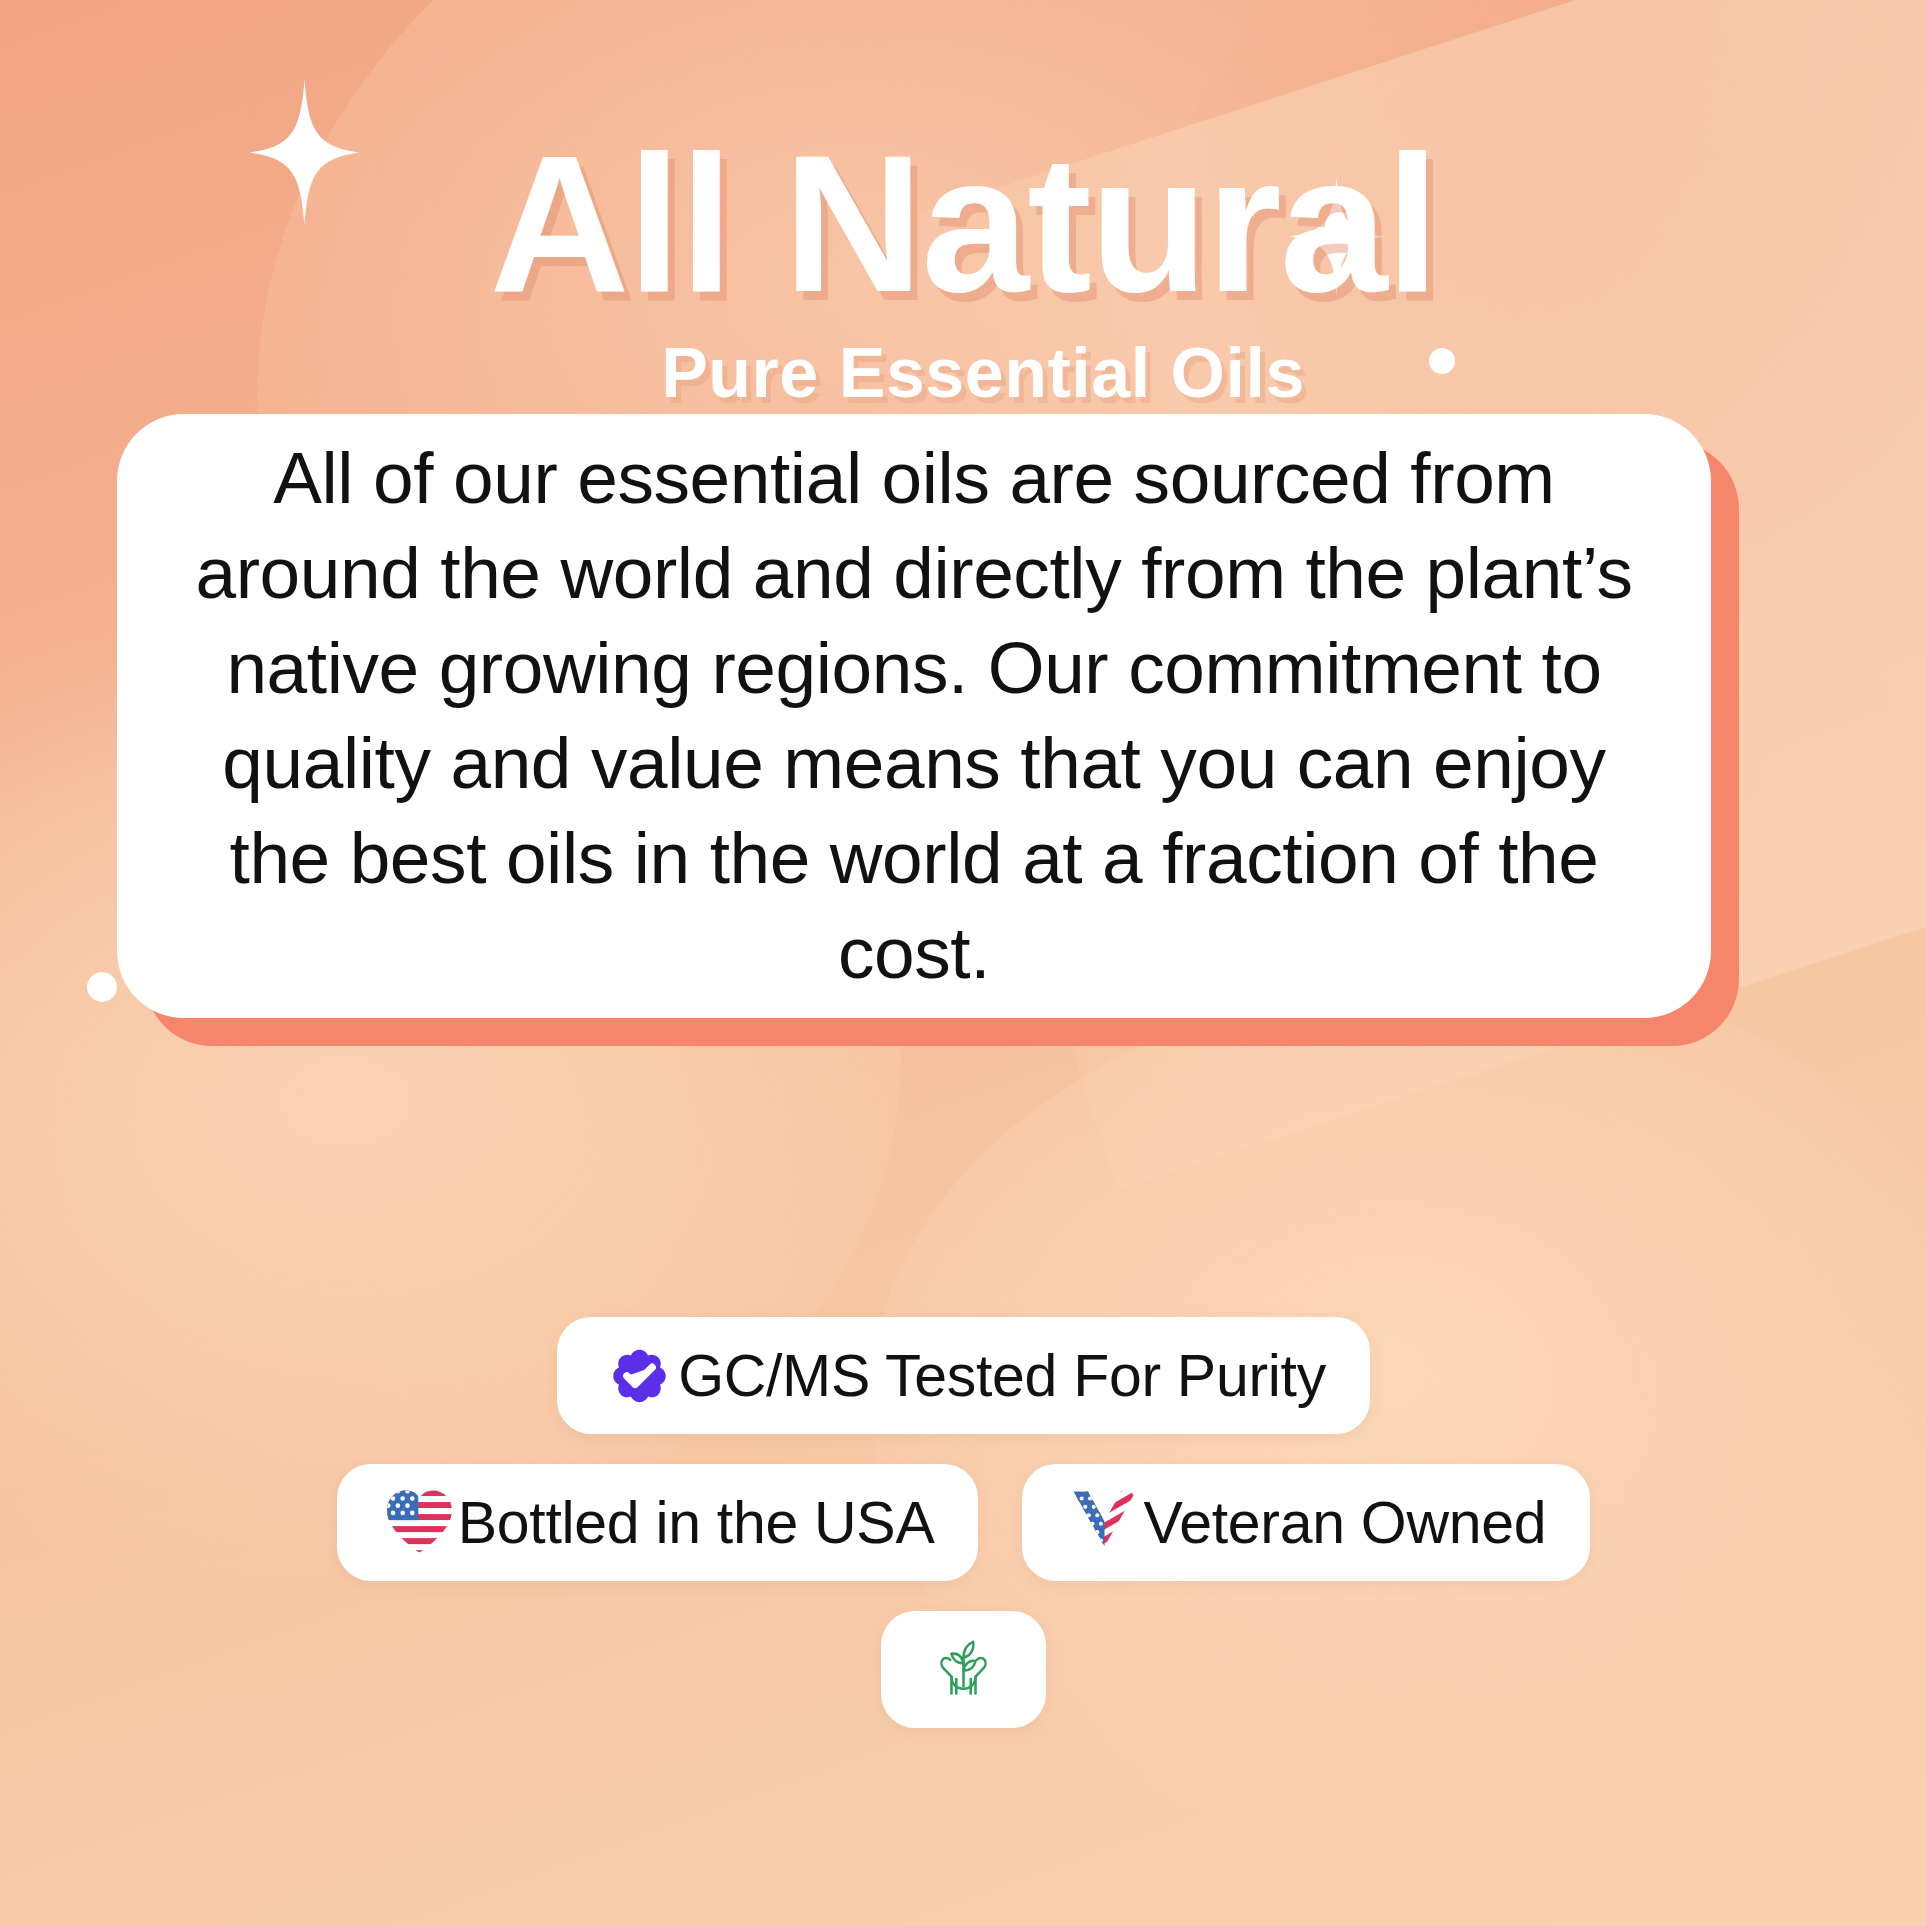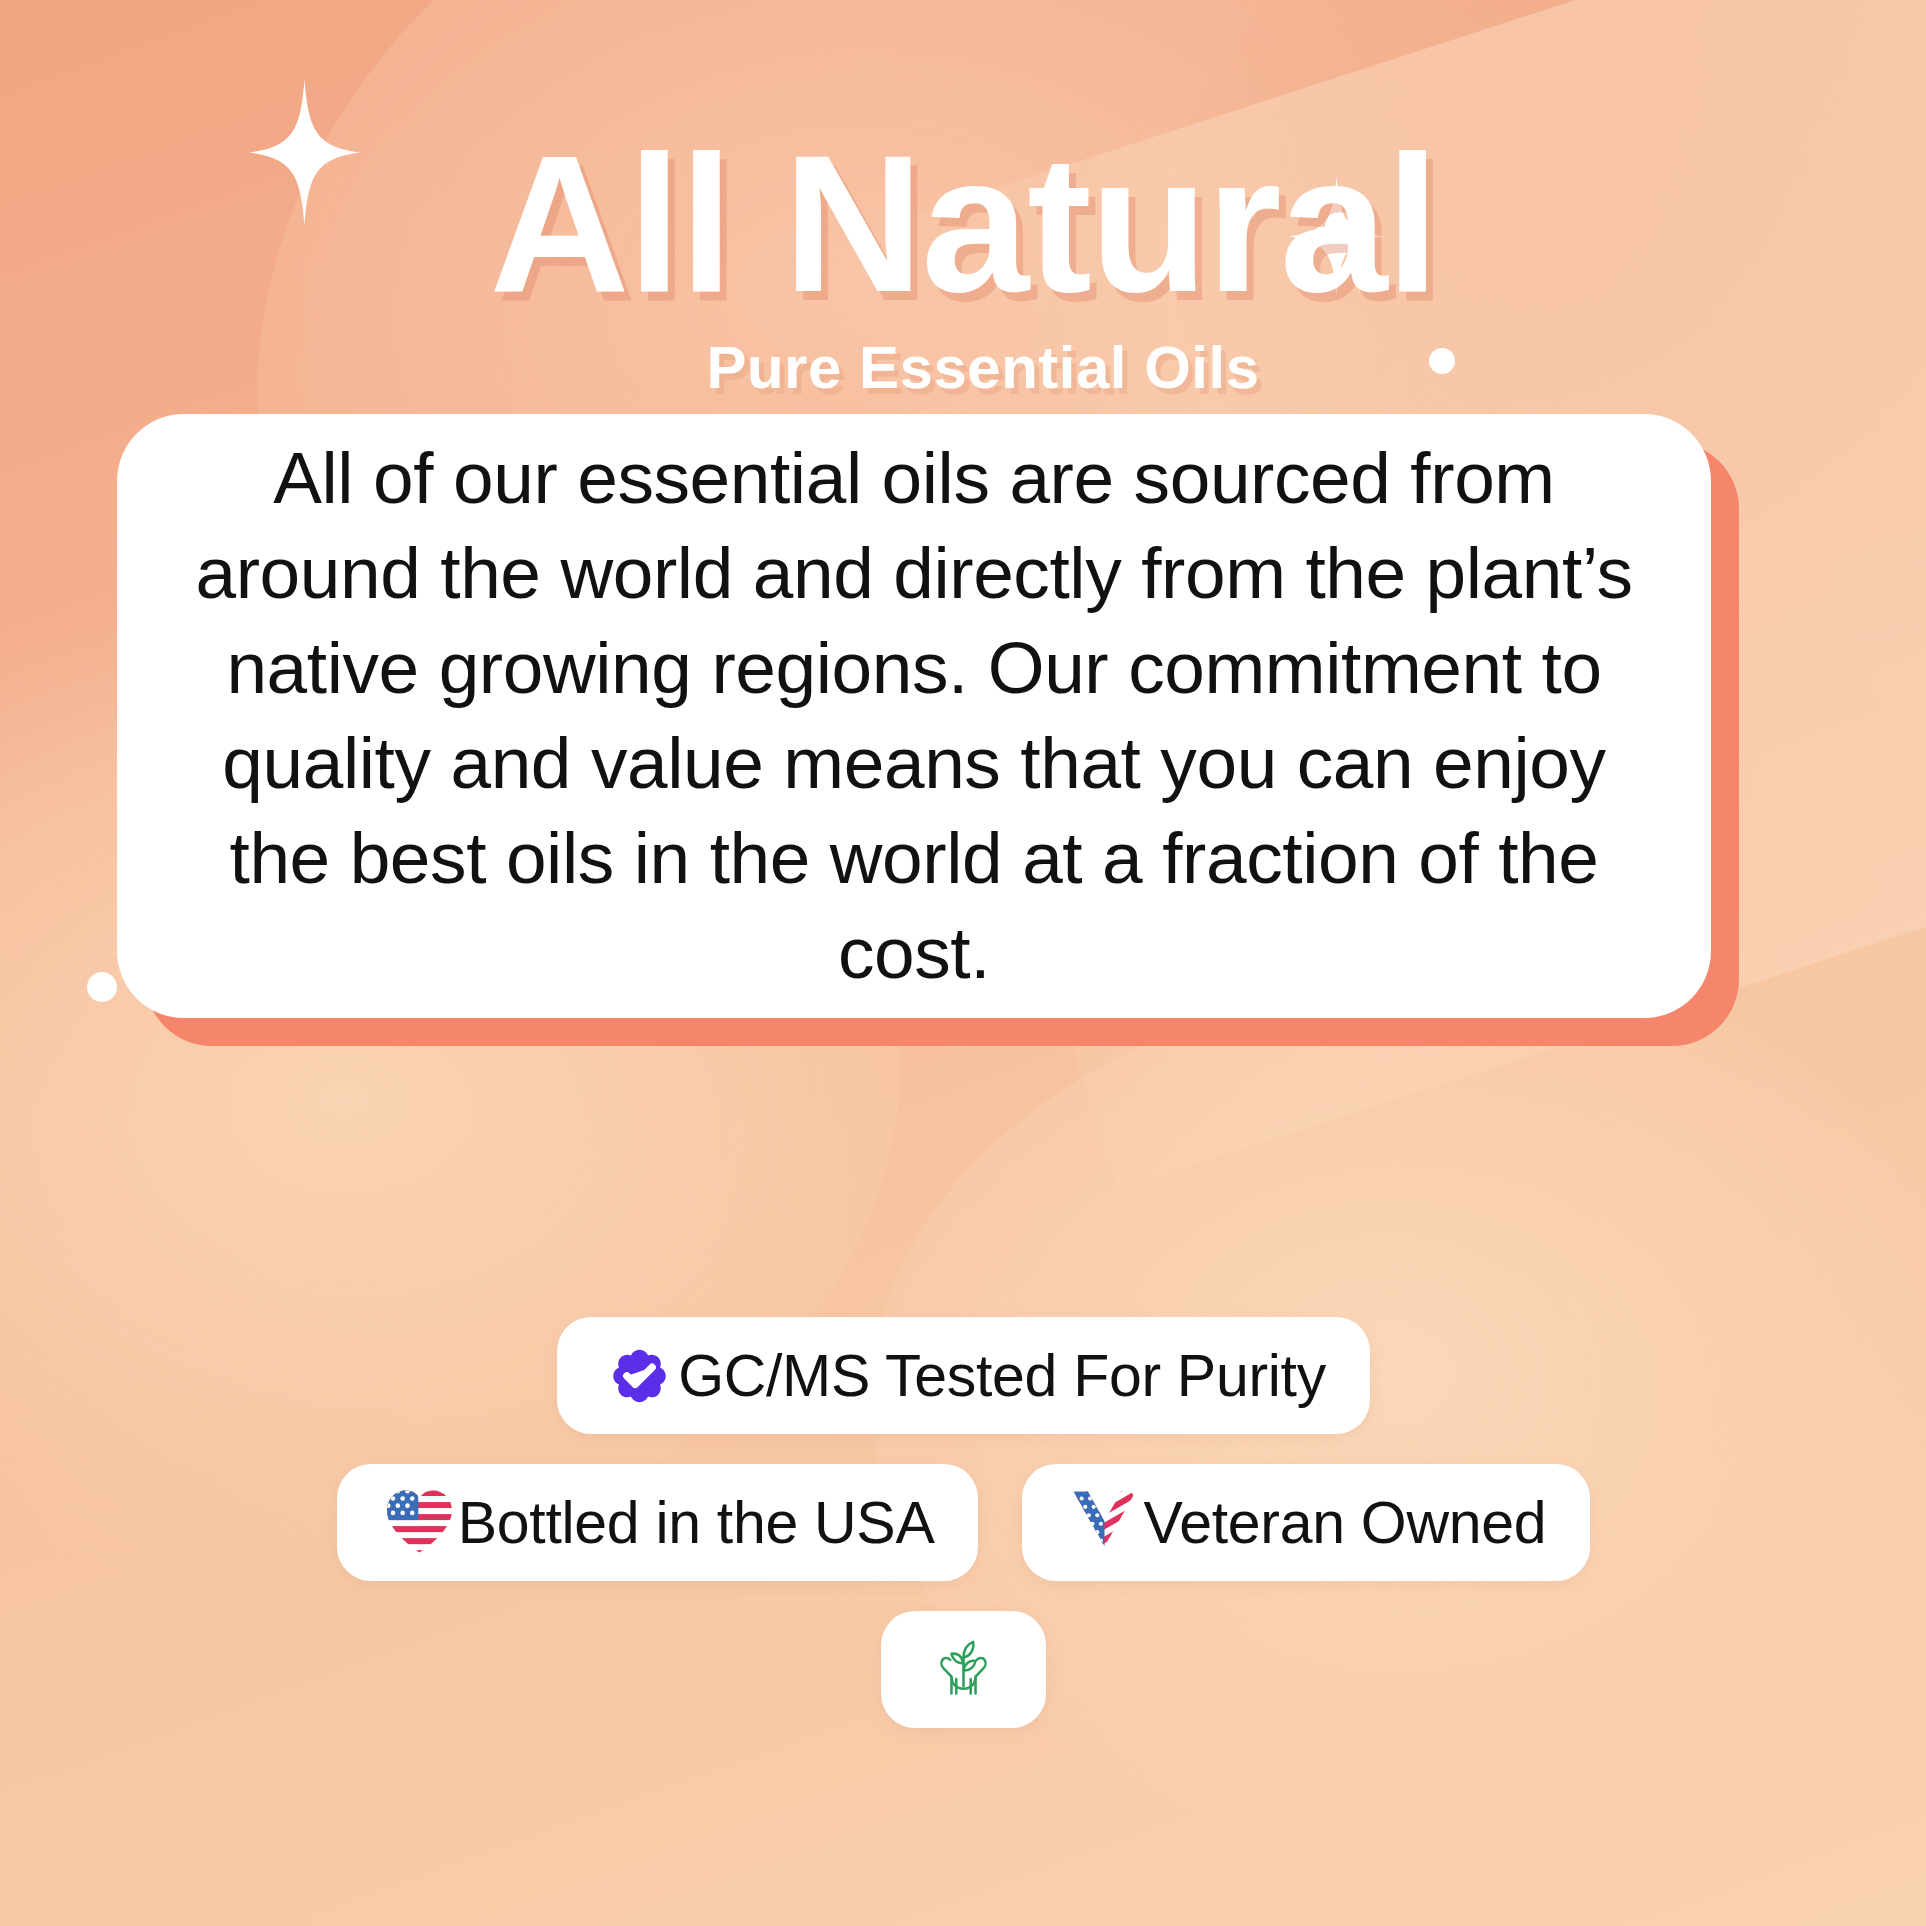--- a/index.html
+++ b/index.html
@@ -70,21 +70,21 @@
   .title {
     font-size:194px;
     font-weight:700;
     color:#FFFFFF;
     letter-spacing:-2px;
     line-height:1.06;
     text-shadow:7px 9px 0 rgba(226,142,110,.45);
   }
   .subtitle {
     margin-top:8px;
-    font-size:60px;
+    font-size:70px;
     font-weight:700;
     color:#FFFFFF;
     letter-spacing:0.5px;
     line-height:1.1;
     text-shadow:5px 6px 0 rgba(230,160,126,.40);
     padding-left:39px;
   }
 
   
   .card-wrap { position:absolute; left:117px; top:414px; width:1703px; }

